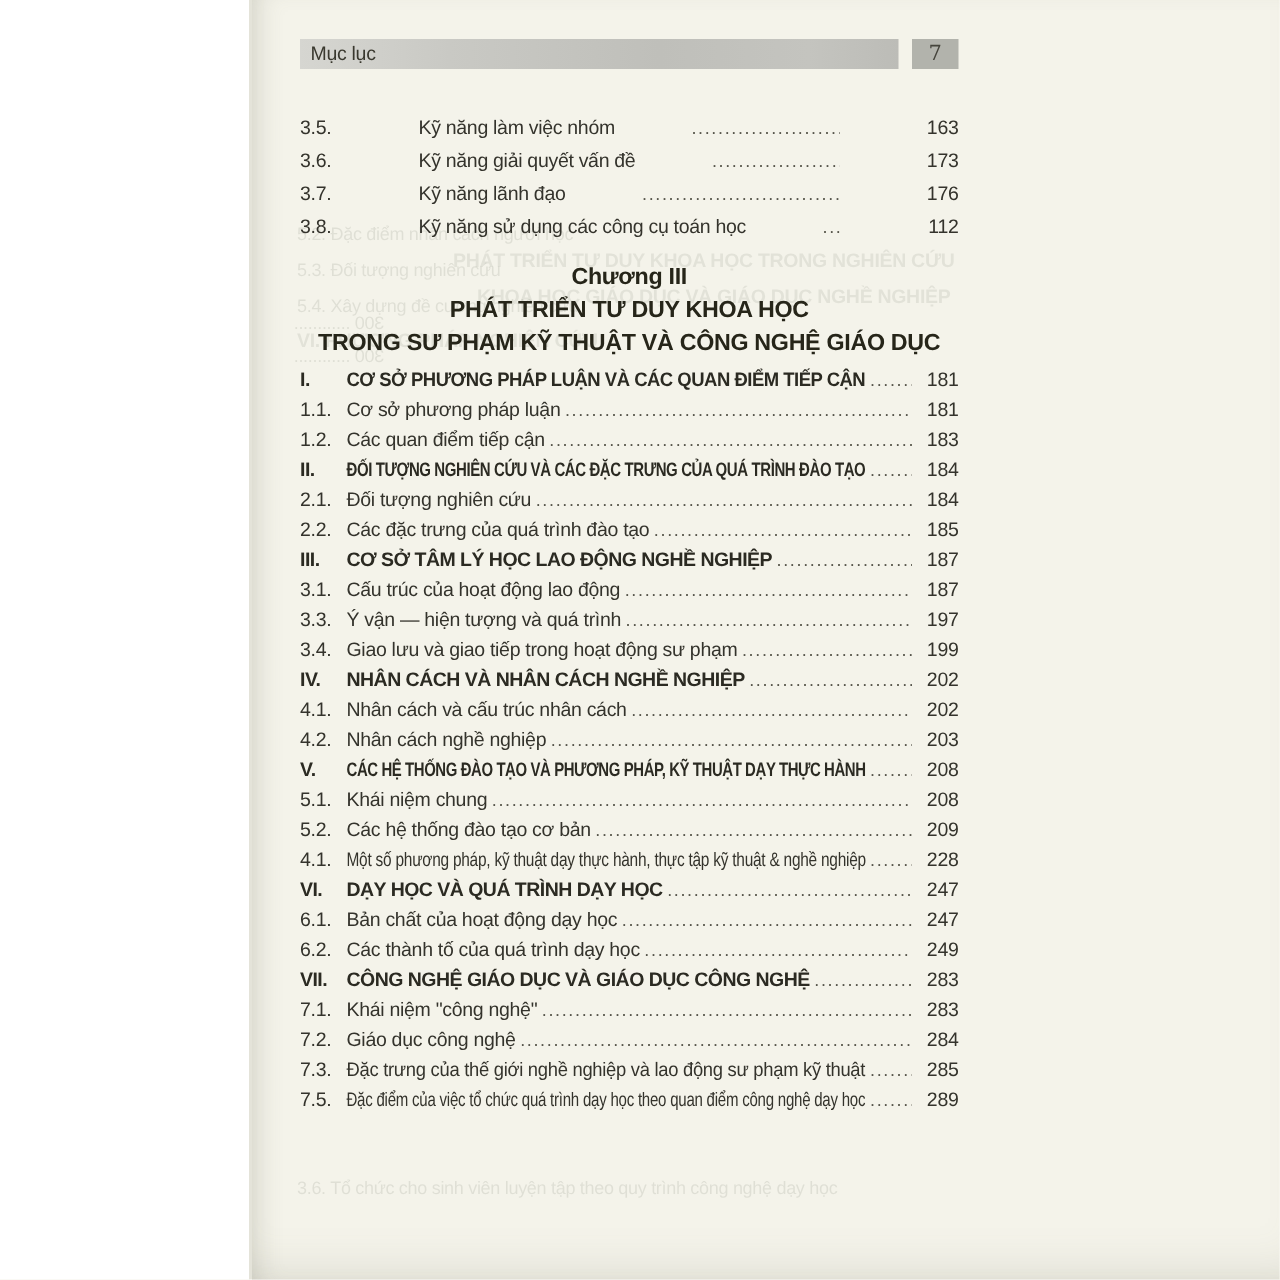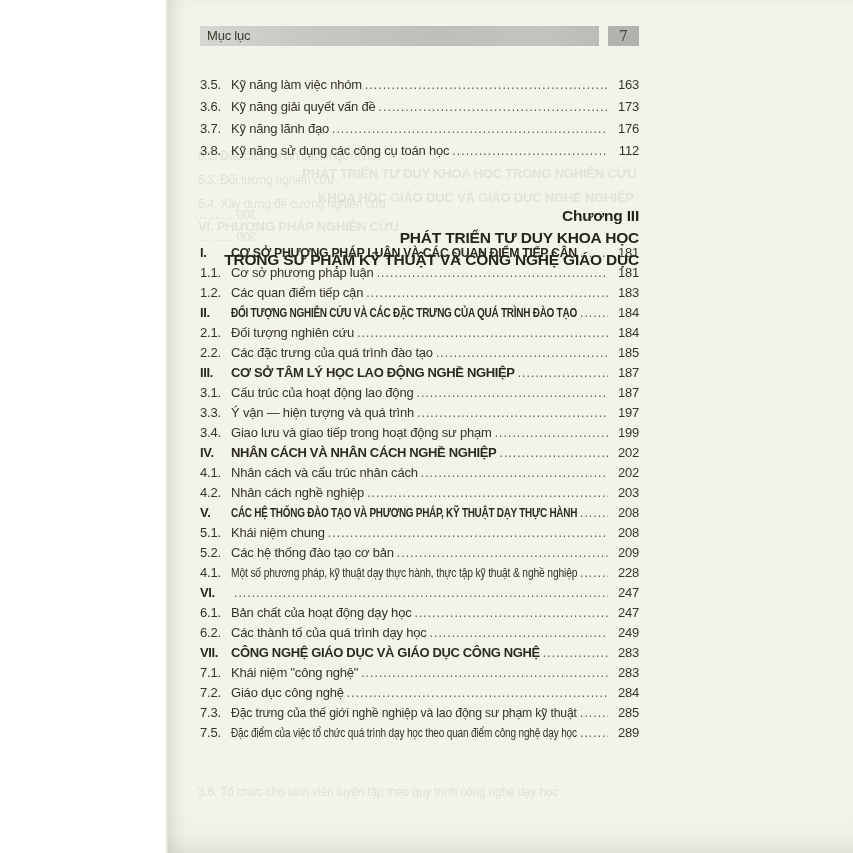--- a/index.html
+++ b/index.html
@@ -44,34 +44,34 @@
     background:#b2b3ac;text-align:center;
   }
   .pgno-box span{
     font-family:"DejaVu Serif",serif;font-size:14px;line-height:20px;color:#45443c;
   }
   
   .toc{position:absolute;left:0;width:439px;}
   .toc-top{top:74px;}
   .toc-main{top:243px;}
   .row{display:flex;align-items:baseline;height:20px;line-height:20px;font-size:13px;letter-spacing:-.2px;}
-  .toc-top .row{height:22px;line-height:22px;}
+  .toc-top .row{height:22px;line-height:22px;gap:48px;}
   .row .num{flex:0 0 31px;}
   .row .title{flex:0 1 auto;white-space:nowrap;}
   .row .leader{flex:1 1 8px;min-width:8px;overflow:hidden;white-space:nowrap;margin-left:3px;padding-right:2px;}
   .row .leader::after{
     content:"......................................................................................................................................................";
     font-size:12px;letter-spacing:1.1px;color:#56554b;
   }
   .row .pg{flex:0 0 26px;text-align:right;margin-left:5px;}
   .row.bold .num,.row.bold .title{font-weight:bold;letter-spacing:-.35px;color:#2b2a22;}
   
   .chapter{
-    position:absolute;top:174px;left:0;width:439px;text-align:right;
-    font-weight:bold;font-size:15.5px;line-height:22px;color:#262519;letter-spacing:-.2px;margin-top:31px;
+    position:absolute;top:174px;left:0;width:439px;text-align:center;
+    font-weight:bold;font-size:15.5px;line-height:22px;color:#262519;letter-spacing:-.2px;
   }
 </style>
 </head>
 <body>
 
 <div class="page">
 
   <div class="bleed">
       <span style="top: 149px; left: 30px;">5.2.   Đặc điểm nhân cách người học</span>
       <span style="top: 173px; left: 30px;">5.3.   Đối tượng nghiên cứu</span>
@@ -226,20 +226,21 @@
     <span class="pg">209</span>
   </div>
         <div class="row">
     <span class="num">4.1.</span>
     <span class="title" style="width: 346px; flex: 0 0 auto; overflow: visible; transform-origin: left center; transform: scaleX(0.791762);">Một số phương pháp, kỹ thuật dạy thực hành, thực tập kỹ thuật &amp; nghề nghiệp</span>
     <span class="leader"></span>
     <span class="pg">228</span>
   </div>
         <div class="row bold">
     <span class="num">VI.</span>
+    <span class="title">DẠY HỌC VÀ QUÁ TRÌNH DẠY HỌC</span>
     <span class="leader"></span>
     <span class="pg">247</span>
   </div>
         <div class="row">
     <span class="num">6.1.</span>
     <span class="title">Bản chất của hoạt động dạy học</span>
     <span class="leader"></span>
     <span class="pg">247</span>
   </div>
         <div class="row">

